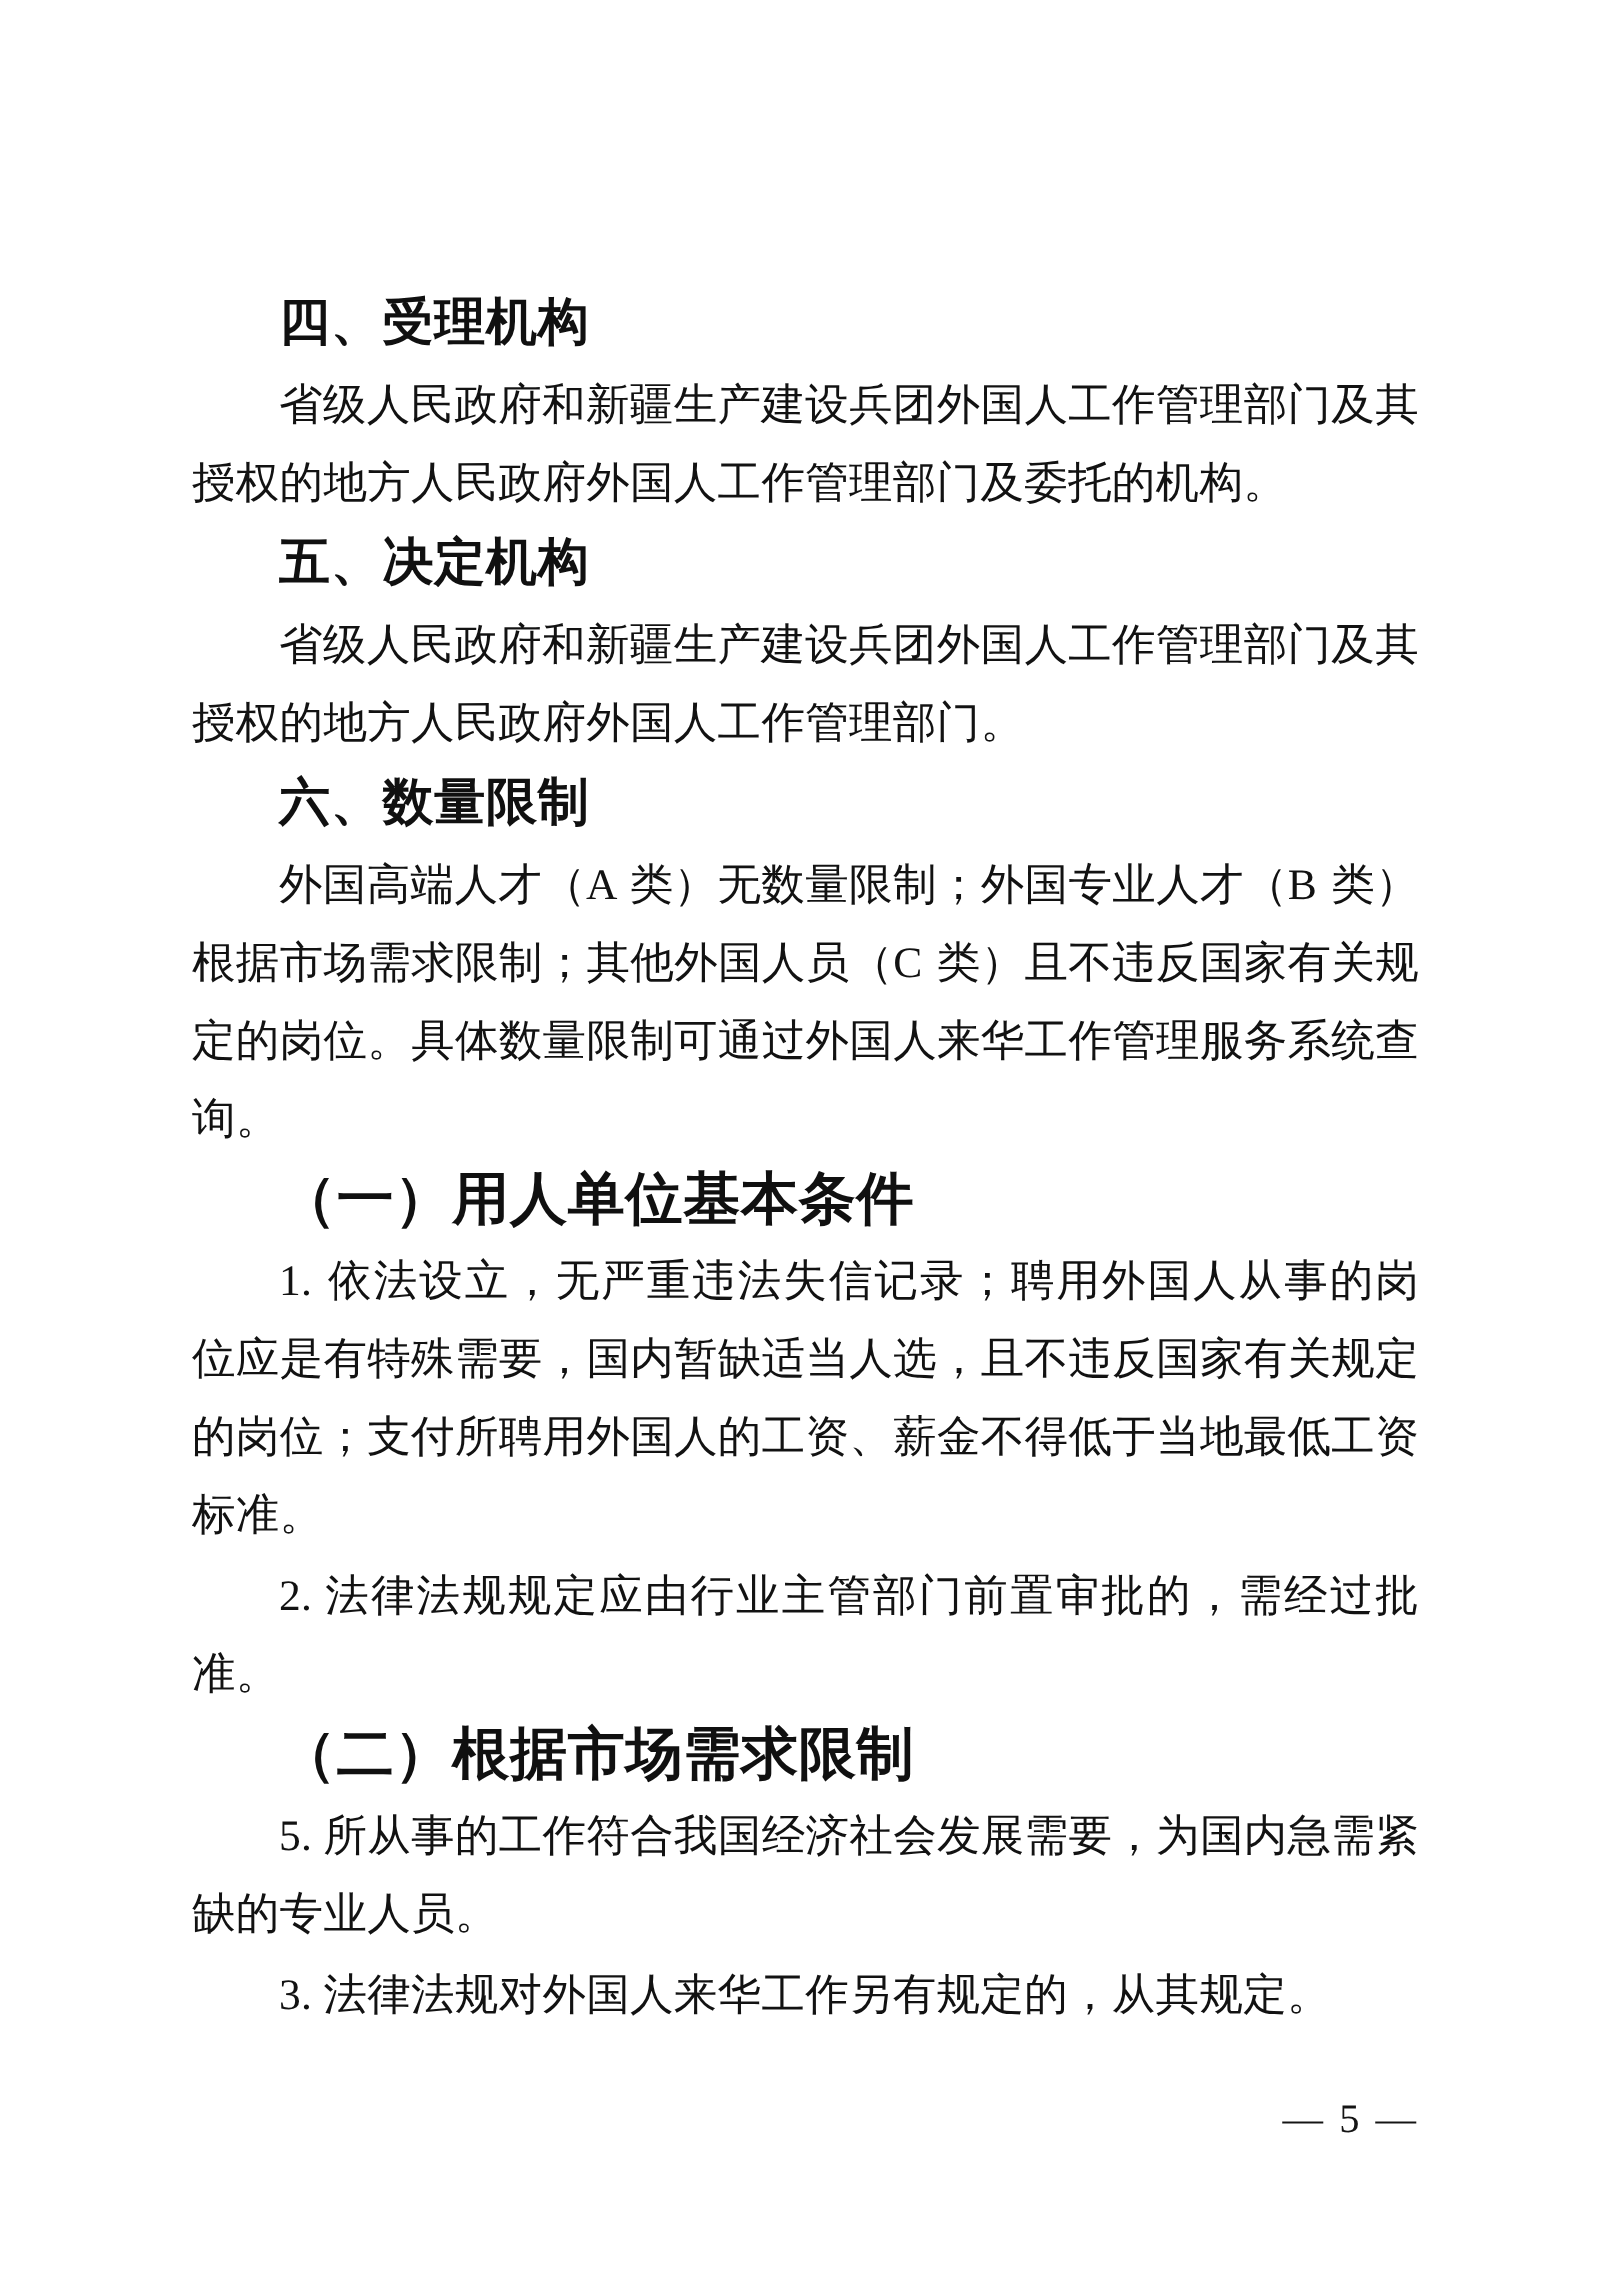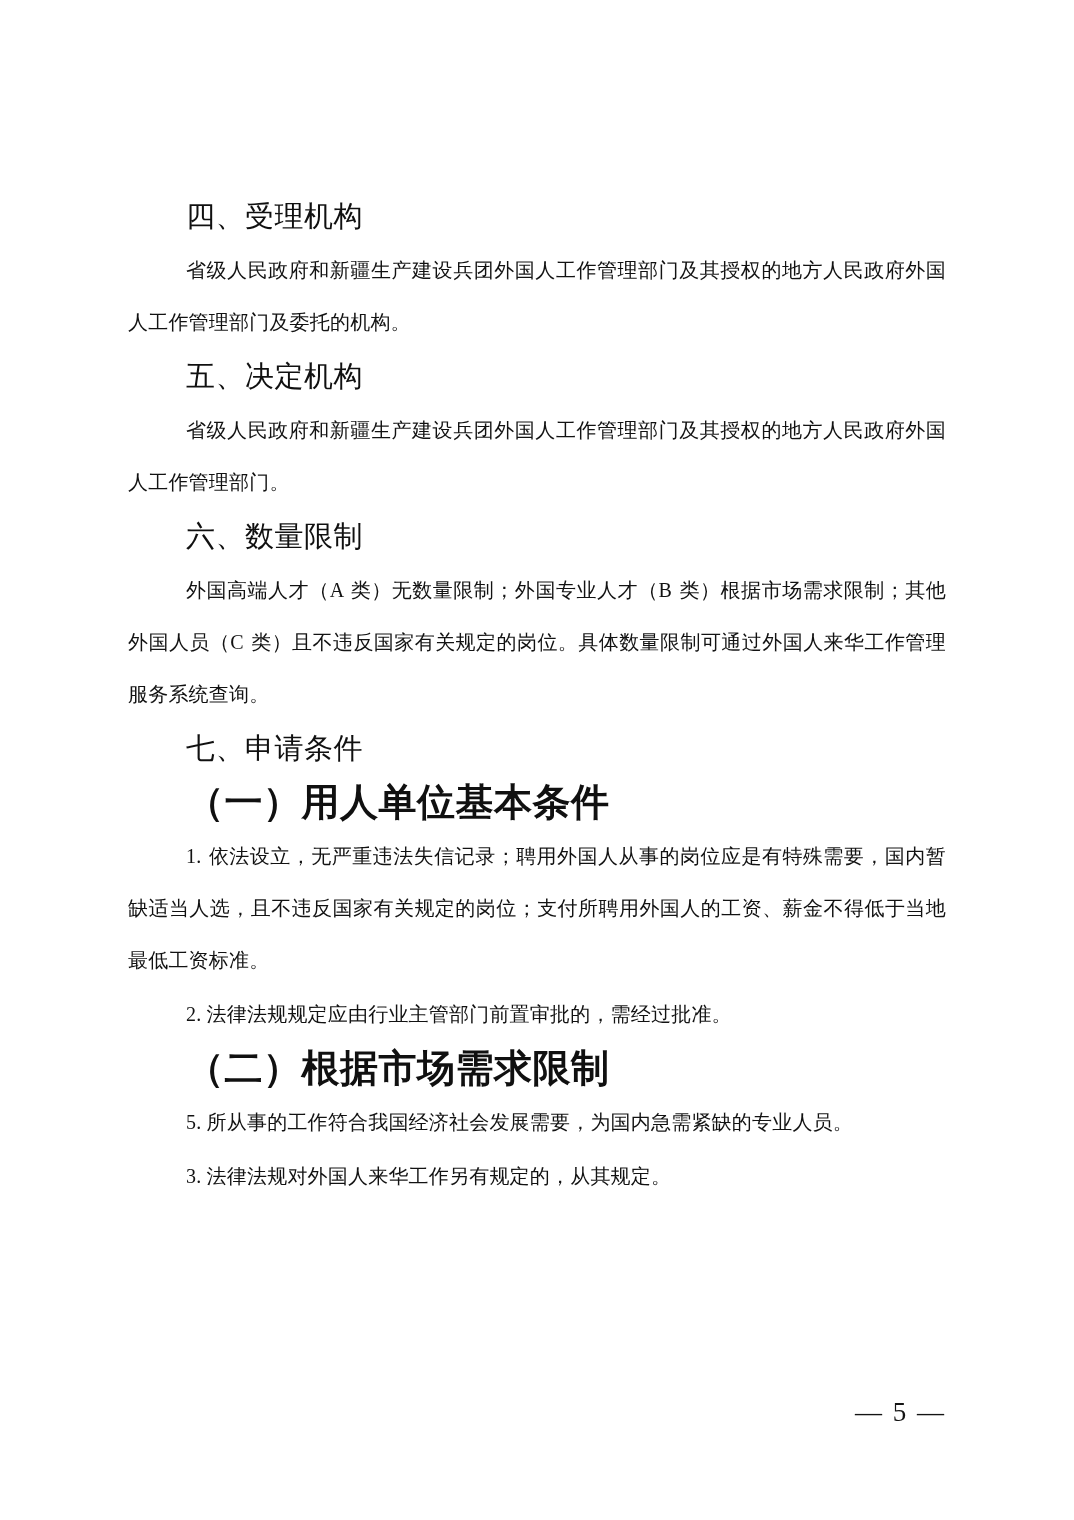--- a/index.html
+++ b/index.html
@@ -21,40 +21,40 @@
     width: 1074px;
     height: 1520px;
     box-sizing: border-box;
     padding: 190px 128px 0 128px;
   }
   .doc-body {
     width: 818px;
   }
   .heading {
     font-family: "Liberation Serif", "DejaVu Serif", serif;
-    font-weight: normal;
-    font-size: 29px;
+    font-weight: bold;
+    font-size: 34px;
     line-height: 52px;
     letter-spacing: 0.5px;
     text-indent: 58px;
     margin: 0 0 2px 0;
     color: #101010;
   }
   .subheading {
     font-family: "Liberation Serif", "DejaVu Serif", serif;
     font-weight: bold;
     font-size: 38px;
     line-height: 52px;
     letter-spacing: 0.5px;
     text-indent: 58px;
     margin: 0 0 2px 0;
     color: #101010;
   }
   .para {
-    font-size: 20px;
+    font-size: 29px;
     line-height: 52px;
     letter-spacing: 0.2px;
     text-align: justify;
     text-justify: inter-ideograph;
     text-indent: 58px;
     margin: 0 0 2px 0;
     color: #121212;
   }
   .para.loose {
     word-spacing: 2px;
@@ -77,21 +77,20 @@
 
     <h2 class="heading">四、受理机构</h2>
     <p class="para">省级人民政府和新疆生产建设兵团外国人工作管理部门及其授权的地方人民政府外国人工作管理部门及委托的机构。</p>
 
     <h2 class="heading">五、决定机构</h2>
     <p class="para">省级人民政府和新疆生产建设兵团外国人工作管理部门及其授权的地方人民政府外国人工作管理部门。</p>
 
     <h2 class="heading">六、数量限制</h2>
     <p class="para loose">外国高端人才（A 类）无数量限制；外国专业人才（B 类）根据市场需求限制；其他外国人员（C 类）且不违反国家有关规定的岗位。具体数量限制可通过外国人来华工作管理服务系统查询。</p>
 
-    <h2 class="heading">七、申请条件</h2>
 
     <h3 class="subheading">（一）用人单位基本条件</h3>
     <p class="para loose">1. 依法设立，无严重违法失信记录；聘用外国人从事的岗位应是有特殊需要，国内暂缺适当人选，且不违反国家有关规定的岗位；支付所聘用外国人的工资、薪金不得低于当地最低工资标准。</p>
     <p class="para">2. 法律法规规定应由行业主管部门前置审批的，需经过批准。</p>
 
     <h3 class="subheading">（二）根据市场需求限制</h3>
     <p class="para">5. 所从事的工作符合我国经济社会发展需要，为国内急需紧缺的专业人员。</p>
     <p class="para">3. 法律法规对外国人来华工作另有规定的，从其规定。</p>
 
   </div>

